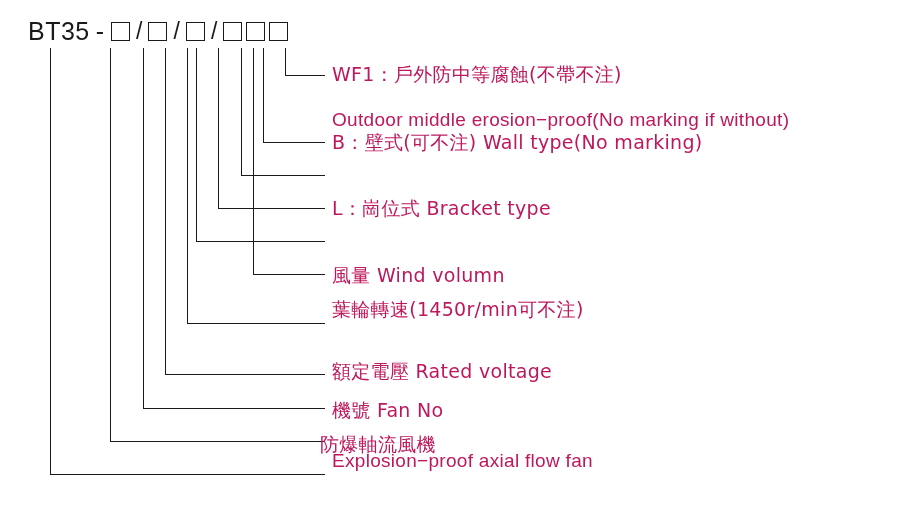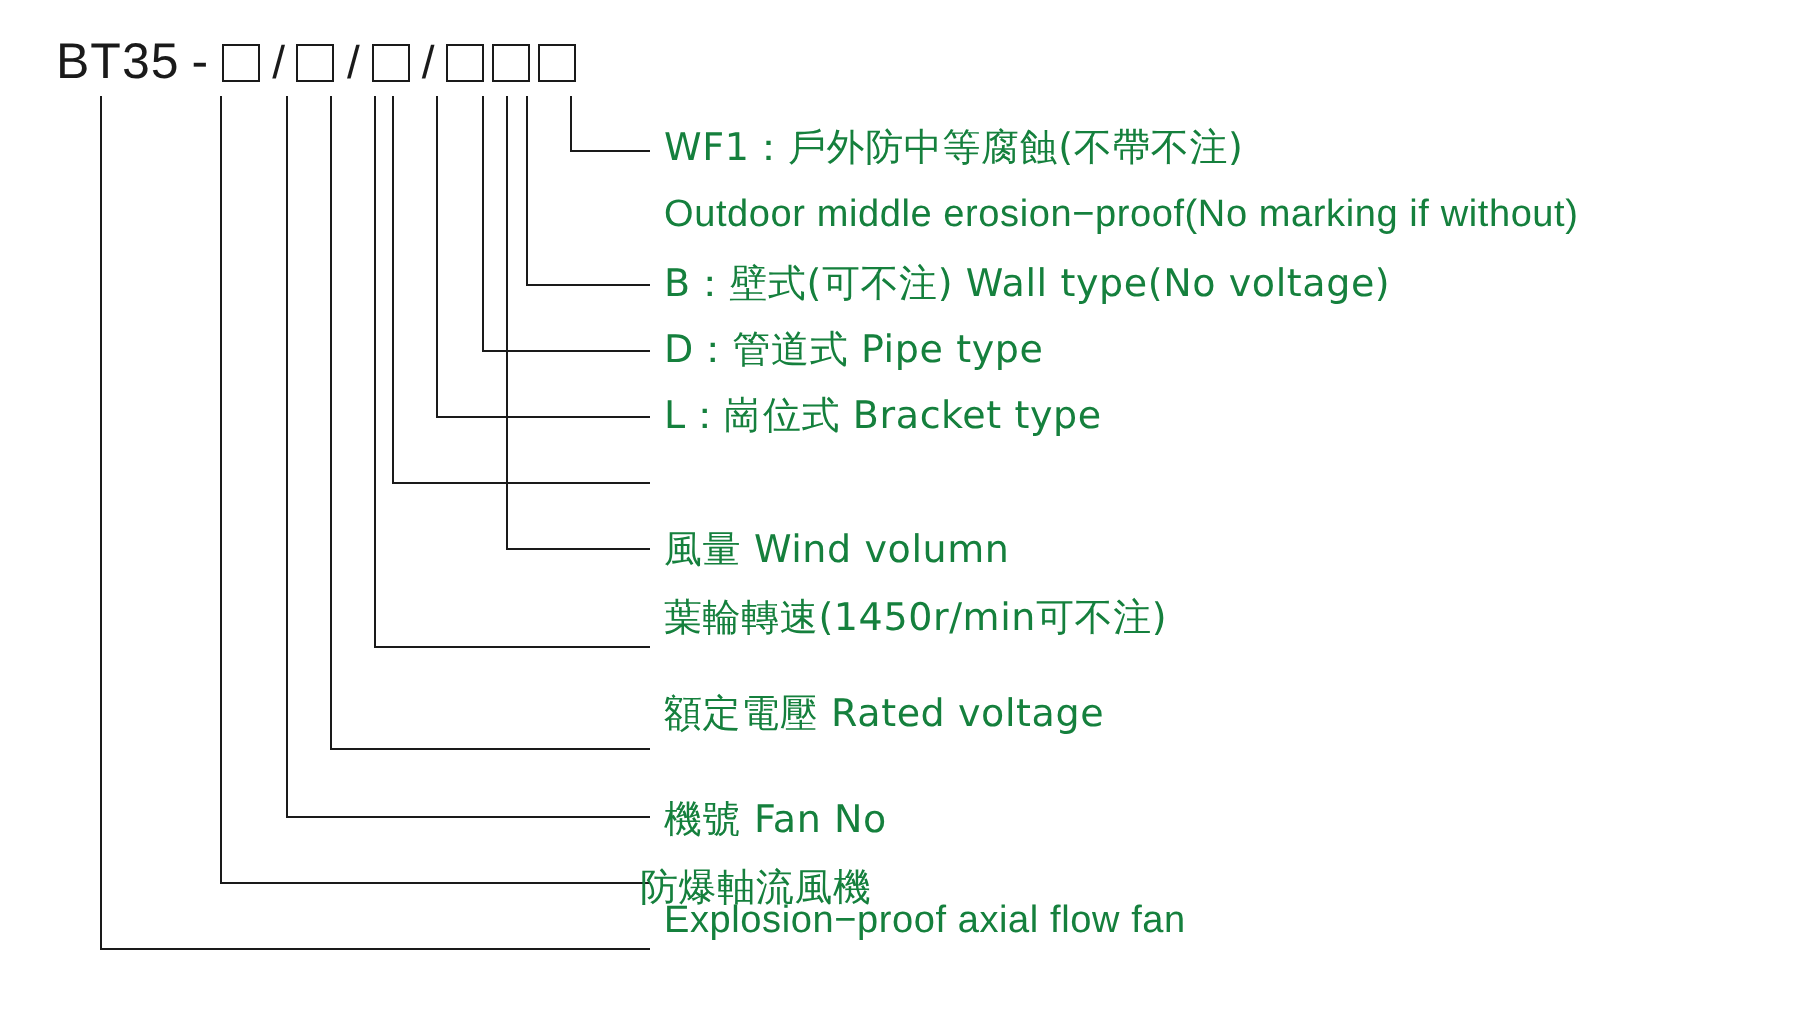--- a/index.html
+++ b/index.html
@@ -63,21 +63,21 @@
     height: 1.4px;
     background: #1a1a1a;
   }
 
   
   .row {
     position: absolute;
     white-space: nowrap;
     font-size: 19px;
     line-height: 22px;
-    color: #15803d;
+    color: #be185d;
     letter-spacing: 0.3px;
   }
   .row .cn {
     font-family: "DejaVu Sans", "Liberation Sans", sans-serif;
     font-size: 19px;
   }
   .row .en {
     font-family: "Liberation Sans", sans-serif;
     font-size: 19px;
   }
@@ -135,46 +135,43 @@
   <div class="hline" style="left:143px; top:408px; width:182px;"></div>
 
   <div class="vline" style="left:110px; top:48px; height:394px;"></div>
   <div class="hline" style="left:110px; top:441px; width:215px;"></div>
   <div class="vline" style="left:50px; top:48px; height:427px;"></div>
   <div class="hline" style="left:50px; top:474px; width:275px;"></div>
 
   <div class="row" style="left:332px; top:63px;">
     <span class="cn">WF1：戶外防中等腐蝕(不帶不注)</span>
   </div>
-  <div class="row" style="left:332px; top:97px;">
+  <div class="row" style="left:332px; top:109px;">
     <span class="en">Outdoor middle erosion−proof(No marking if without)</span>
   </div>
 
   <div class="row" style="left:332px; top:131px;">
-    <span class="cn">B：壁式(可不注)  Wall type(No voltage)</span>
+    <span class="cn">B：壁式(可不注)  Wall type(No marking)</span>
   </div>
 
-  <div class="row" style="left:332px; top:164px;">
-    <span class="cn">D：管道式  Pipe type</span>
-  </div>
 
   <div class="row" style="left:332px; top:197px;">
     <span class="cn">L：崗位式  Bracket type</span>
   </div>
 
 
   <div class="row" style="left:332px; top:264px;">
     <span class="cn">風量  Wind volumn</span>
   </div>
 
   <div class="row" style="left:332px; top:298px;">
     <span class="cn">葉輪轉速(1450r/min可不注)</span>
   </div>
 
-  <div class="row" style="left:332px; top:346px;">
+  <div class="row" style="left:332px; top:360px;">
     <span class="cn">額定電壓  Rated voltage</span>
   </div>
 
   <div class="row" style="left:332px; top:399px;">
     <span class="cn">機號  Fan No</span>
   </div>
 
   <div class="row" style="left:320px; top:433px;">
     <span class="cn">防爆軸流風機</span>
   </div>

